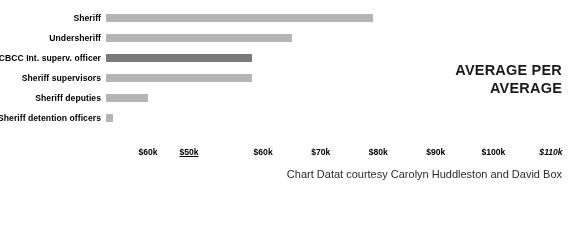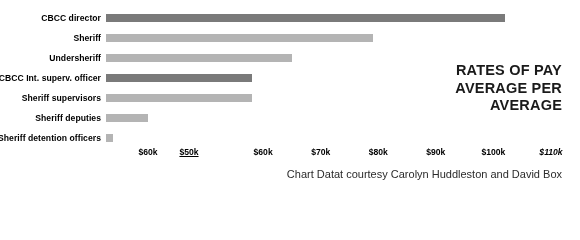--- a/index.html
+++ b/index.html
@@ -114,32 +114,25 @@
     white-space: nowrap;
     text-align: right;
   }
 </style>
 </head>
 <body>
 
 <div id="chart-figure">
 
   <div id="title-block">
-    <span class="tline">RATES OF PAY</span>
     <span class="tline">AVERAGE PER</span>
     <span class="tline">AVERAGE</span>
   </div>
 
   <div id="plot">
-      <div class="row">
-        <div class="row-label">CBCC director</div>
-        <div class="bar-track">
-          <div class="bar dark" title="CBCC director: $102k" style="width: 398.934px; background: rgb(122, 122, 122);"></div>
-        </div>
-      </div>
       <div class="row">
         <div class="row-label">Sheriff</div>
         <div class="bar-track">
           <div class="bar" title="Sheriff: $79k" style="width: 266.523px; background: rgb(180, 180, 180);"></div>
         </div>
       </div>
       <div class="row">
         <div class="row-label">Undersheriff</div>
         <div class="bar-track">
           <div class="bar" title="Undersheriff: $65k" style="width: 185.925px; background: rgb(180, 180, 180);"></div>

